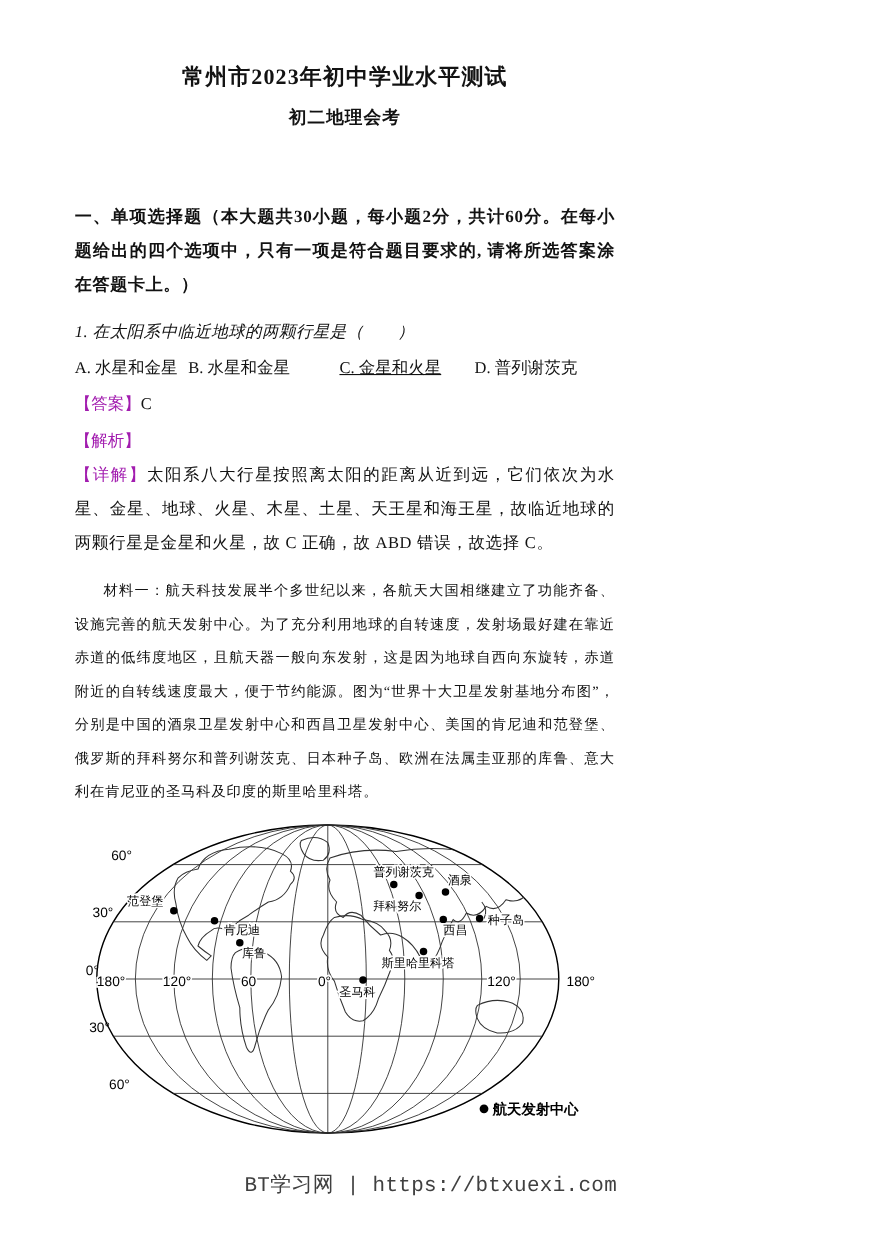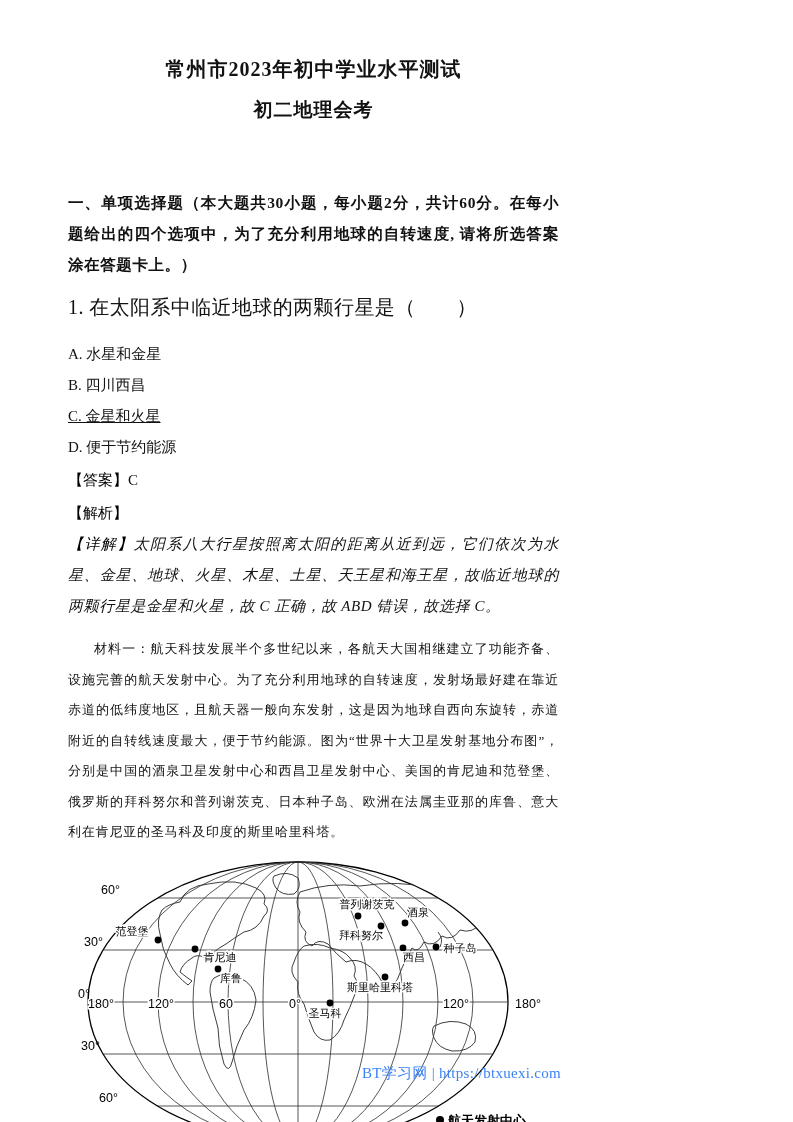--- a/index.html
+++ b/index.html
@@ -1,66 +1,66 @@
 <!DOCTYPE html>
 <html><head>
 <meta charset="utf-8">
 <style>
   html,body{margin:0;padding:0;background:#ffffff;}
   body{width:793px;height:1122px;position:relative;overflow:hidden;
        font-family:"Liberation Serif","DejaVu Serif",serif;color:#121212;}
   .page{position:relative;width:627px;height:1122px;box-sizing:border-box;padding:56px 68px 0 68px;}
   .title{margin:0;text-align:center;font-size:20px;font-weight:bold;letter-spacing:1px;}
-  .subtitle{margin:14px 0 0 0;text-align:center;font-size:19px;font-weight:bold;letter-spacing:1px;}
+  .subtitle{margin:14px 0 0 0;text-align:center;font-size:16px;font-weight:bold;letter-spacing:1px;}
   .section-heading{margin:64px 0 0 0;font-size:15.5px;font-weight:bold;line-height:31px;
        text-align:justify;letter-spacing:.6px;}
-  .stem{margin:12px 0 0 0;font-size:20px;line-height:31px;letter-spacing:.4px;}
-  .options{display:flex;margin:16px 0 0 0;font-size:15px;line-height:31px;flex-direction:column;}
+  .stem{margin:12px 0 0 0;font-size:15px;line-height:31px;letter-spacing:.4px;font-style:italic;}
+  .options{display:flex;margin:2px 0 0 0;font-size:15px;line-height:31px;}
   .opt-a{width:21%;}
   .opt-b{width:28%;}
   .opt-c{width:25%;text-decoration:underline;}
   .opt-d{flex:1;}
   .answer-line,.analysis-line{margin:2px 0 0 0;font-size:15px;line-height:31px;}
-  .blue{color:#000000;}
-  .detail{margin:0;font-size:15px;line-height:31px;text-align:justify;letter-spacing:.6px;font-style:italic;}
+  .blue{color:#a21caf;}
+  .detail{margin:0;font-size:15px;line-height:31px;text-align:justify;letter-spacing:.6px;}
   .material{margin:12px 0 0 0;font-size:13px;line-height:30.5px;text-align:justify;
        text-indent:2em;letter-spacing:.8px;}
   .map-wrap{margin:10px 0 0 0;}
   .globe-border{stroke:#000;stroke-width:1.3;fill:none;}
   .grid line,.grid path{stroke:#2b2b2b;stroke-width:.8;fill:none;}
   .continents path{stroke:#333;stroke-width:.95;fill:none;}
   .sites circle{fill:#000;}
   .sites text{font-size:11px;fill:#000;text-anchor:middle;paint-order:stroke;stroke:#fff;stroke-width:3px;
        font-family:"Liberation Sans","DejaVu Sans",sans-serif;}
   .lat-labels text{font-size:12.5px;fill:#000;text-anchor:end;
        font-family:"Liberation Sans","DejaVu Sans",sans-serif;}
   .lon-labels text{font-size:12.5px;fill:#000;text-anchor:middle;paint-order:stroke;stroke:#fff;stroke-width:3px;
        font-family:"Liberation Sans","DejaVu Sans",sans-serif;}
   .legend circle{fill:#000;}
   .legend text{font-size:13px;fill:#000;font-weight:bold;paint-order:stroke;stroke:#fff;stroke-width:3px;}
-  .footer{position:absolute;top:1064px;right:66px;font-size:15px;color:#3b82f6;
-       font-family:Liberation Serif, serif;letter-spacing:.3px;cursor:pointer;}
+  .footer{position:absolute;top:1064px;right:66px;font-size:19px;color:#404040;
+       font-family:Liberation Mono, monospace;letter-spacing:.3px;cursor:pointer;}
 </style>
 </head>
 <body>
 
 <div class="page">
 
   <h1 class="title">常州市2023年初中学业水平测试</h1>
   <h2 class="subtitle">初二地理会考</h2>
 
-  <p class="section-heading">一、单项选择题（本大题共30小题，每小题2分，共计60分。在每小题给出的四个选项中，为了充分利用地球的自转速度, 请将所选答案涂在答题卡上。）</p>
+  <p class="section-heading">一、单项选择题（本大题共30小题，每小题2分，共计60分。在每小题给出的四个选项中，只有一项是符合题目要求的, 请将所选答案涂在答题卡上。）</p>
 
   <p class="stem">1. 在太阳系中临近地球的两颗行星是（　　）</p>
 
   <div class="options">
     <span class="opt opt-a">A. 水星和金星</span>
-    <span class="opt opt-b">B. 四川西昌</span>
+    <span class="opt opt-b">B. 水星和金星</span>
     <span class="opt opt-c">C. 金星和火星</span>
-    <span class="opt opt-d">D. 便于节约能源</span>
+    <span class="opt opt-d">D. 普列谢茨克</span>
   </div>
 
   <p class="answer-line"><span class="blue">【答案】</span><span>C</span></p>
 
   <p class="analysis-line"><span class="blue">【解析】</span></p>
 
   <p class="detail"><span class="blue">【详解】</span><span>太阳系八大行星按照离太阳的距离从近到远，它们依次为水星、金星、地球、火星、木星、土星、天王星和海王星，故临近地球的两颗行星是金星和火星，故 C 正确，故 ABD 错误，故选择 C。</span></p>
 
   <p class="material">材料一：航天科技发展半个多世纪以来，各航天大国相继建立了功能齐备、设施完善的航天发射中心。为了充分利用地球的自转速度，发射场最好建在靠近赤道的低纬度地区，且航天器一般向东发射，这是因为地球自西向东旋转，赤道附近的自转线速度最大，便于节约能源。图为“世界十大卫星发射基地分布图”，分别是中国的酒泉卫星发射中心和西昌卫星发射中心、美国的肯尼迪和范登堡、俄罗斯的拜科努尔和普列谢茨克、日本种子岛、欧洲在法属圭亚那的库鲁、意大利在肯尼亚的圣马科及印度的斯里哈里科塔。</p>
 

